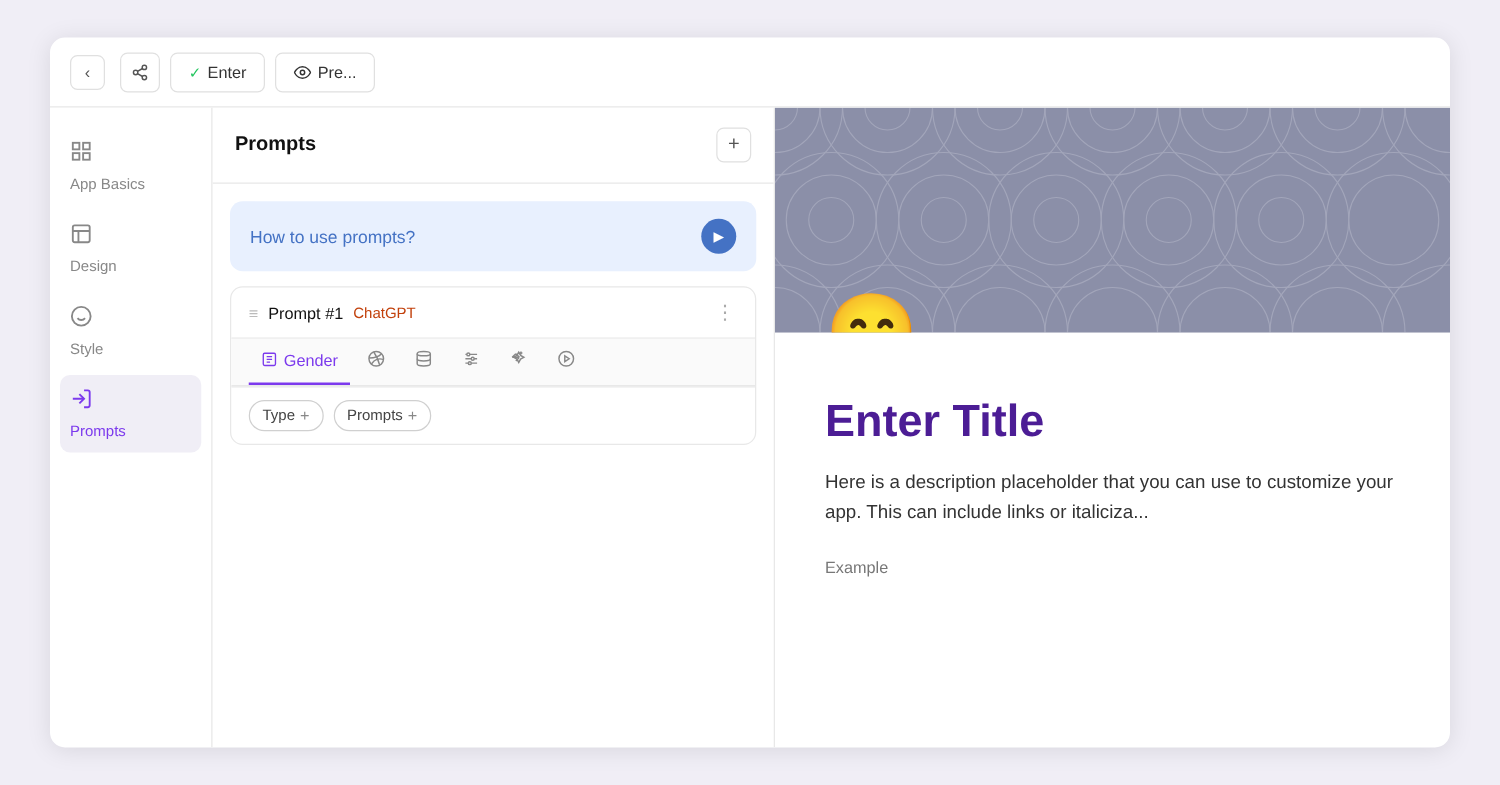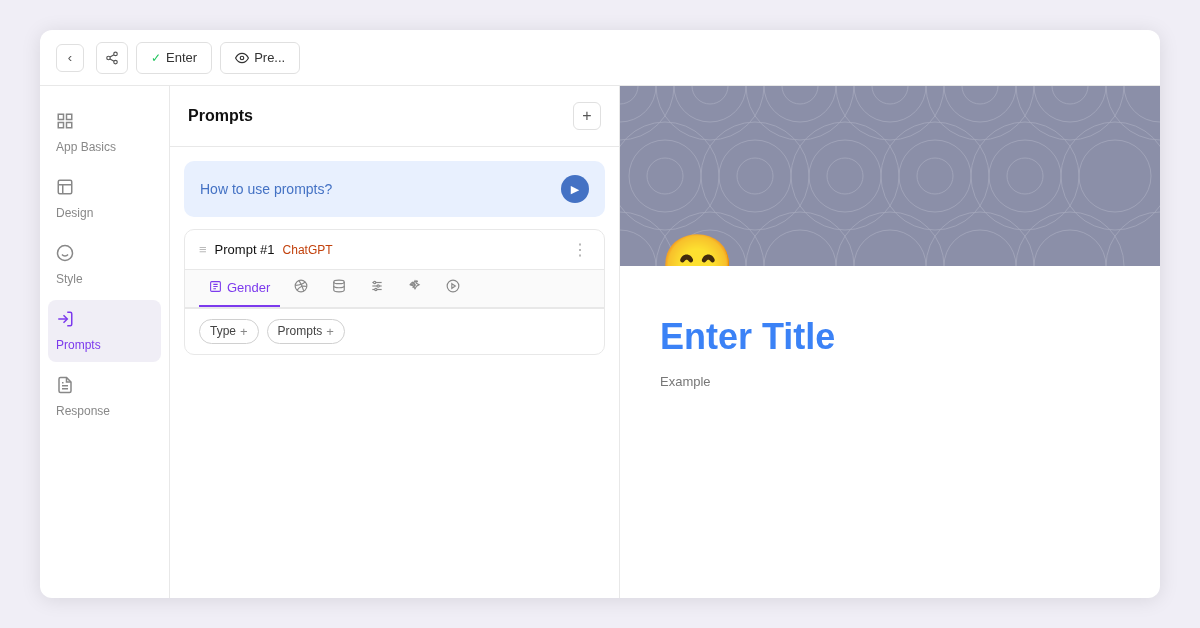--- a/index.html
+++ b/index.html
@@ -406,21 +406,21 @@
       line-height: 1;
     }
 
     .preview-body {
       padding: 50px 40px 30px;
     }
 
     .preview-title {
       font-size: 36px;
       font-weight: 700;
-      color: #3b82f6;
+      color: #4c1d95;
       margin-bottom: 16px;
     }
 
     .preview-desc {
       font-size: 15px;
       color: #333;
       line-height: 1.6;
       margin-bottom: 24px;
     }
 
@@ -513,32 +513,20 @@
         <div class="sidebar-item active">
           <span class="icon">
             <svg width="18" height="18" viewBox="0 0 24 24" fill="none" stroke="#7c3aed" stroke-width="2">
               <path d="M15 3h4a2 2 0 0 1 2 2v14a2 2 0 0 1-2 2h-4"></path>
               <polyline points="10 17 15 12 10 7"></polyline>
               <line x1="15" y1="12" x2="3" y2="12"></line>
             </svg>
           </span>
           <span style="color:#7c3aed;font-weight:500;">Prompts</span>
         </div>
-        <div class="sidebar-item">
-          <span class="icon">
-            <svg width="18" height="18" viewBox="0 0 24 24" fill="none" stroke="currentColor" stroke-width="2">
-              <path d="M14 2H6a2 2 0 0 0-2 2v16a2 2 0 0 0 2 2h12a2 2 0 0 0 2-2V8z"></path>
-              <polyline points="14 2 14 8 20 8"></polyline>
-              <line x1="16" y1="13" x2="8" y2="13"></line>
-              <line x1="16" y1="17" x2="8" y2="17"></line>
-              <polyline points="10 9 9 9 8 9"></polyline>
-            </svg>
-          </span>
-          <span>Response</span>
-        </div>
       </div>
 
       <div class="middle-panel">
         <div class="panel-header">
           <span class="panel-title">Prompts</span>
           <button class="add-btn">+</button>
         </div>
         <div class="panel-content">
 
           <div class="howto-banner">
@@ -690,19 +678,20 @@
                 <circle cx="500" cy="200" r="60"></circle>
                   <circle cx="500" cy="200" r="40"></circle>
                 <circle cx="600" cy="200" r="60"></circle>
               </g>
             </svg>
             <div class="preview-emoji">😁</div>
           </div>
 
           <div class="preview-body">
             <div class="preview-title">Enter Title</div>
+            <div class="preview-desc">Here is a description placeholder that you can use to customize your app. This can include links or italiciza...</div>
             <div class="preview-example-value">Example</div>
           </div>
         </div>
       </div>
     </div>
   </div>
 </div>
 
 </body></html>

